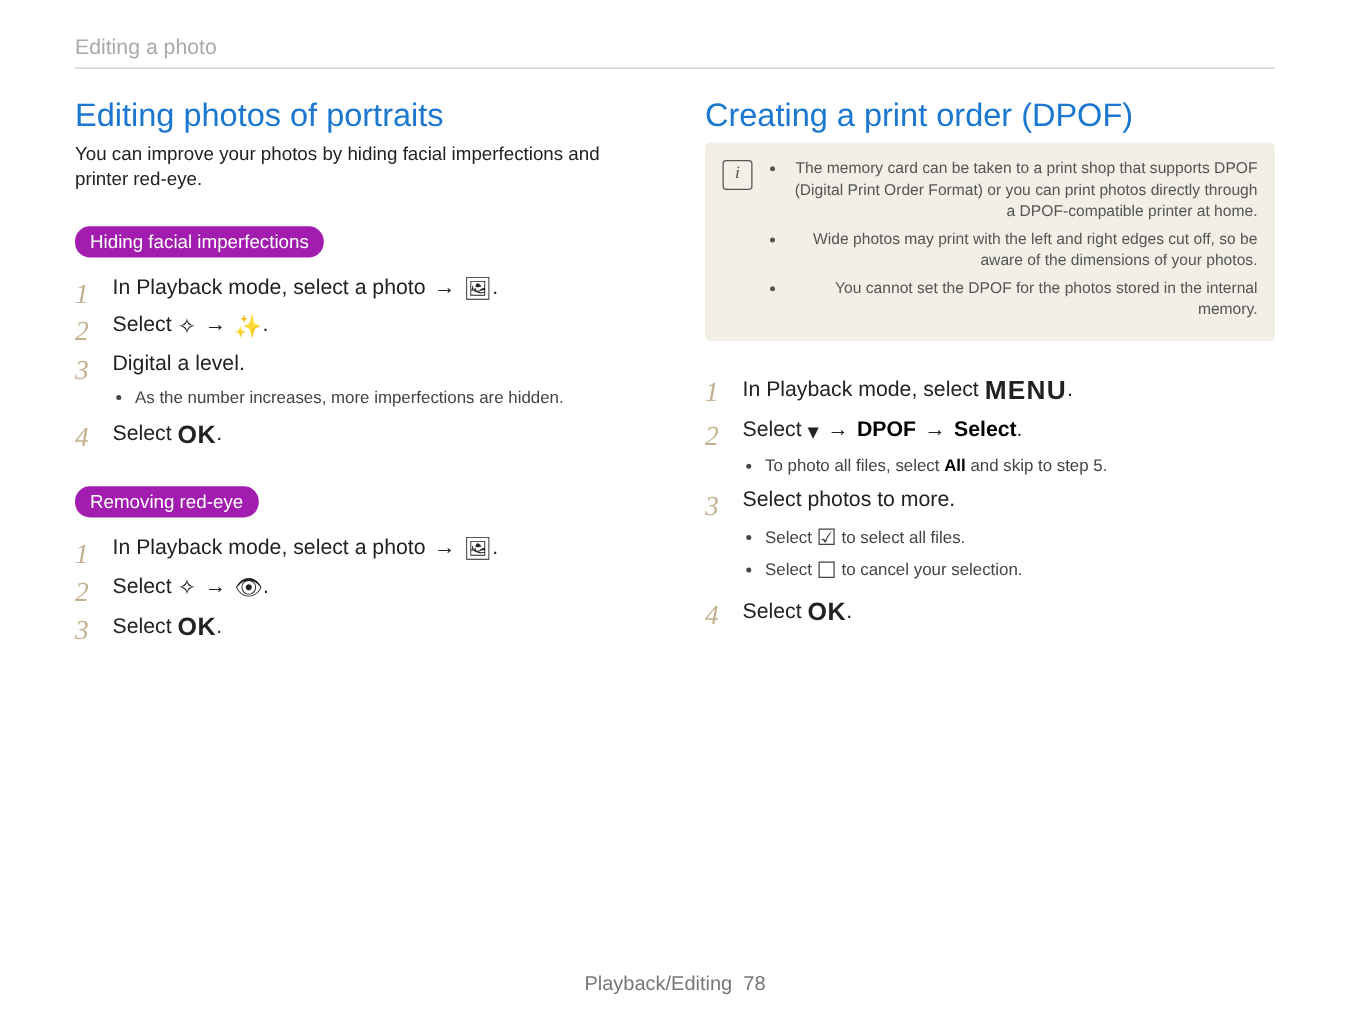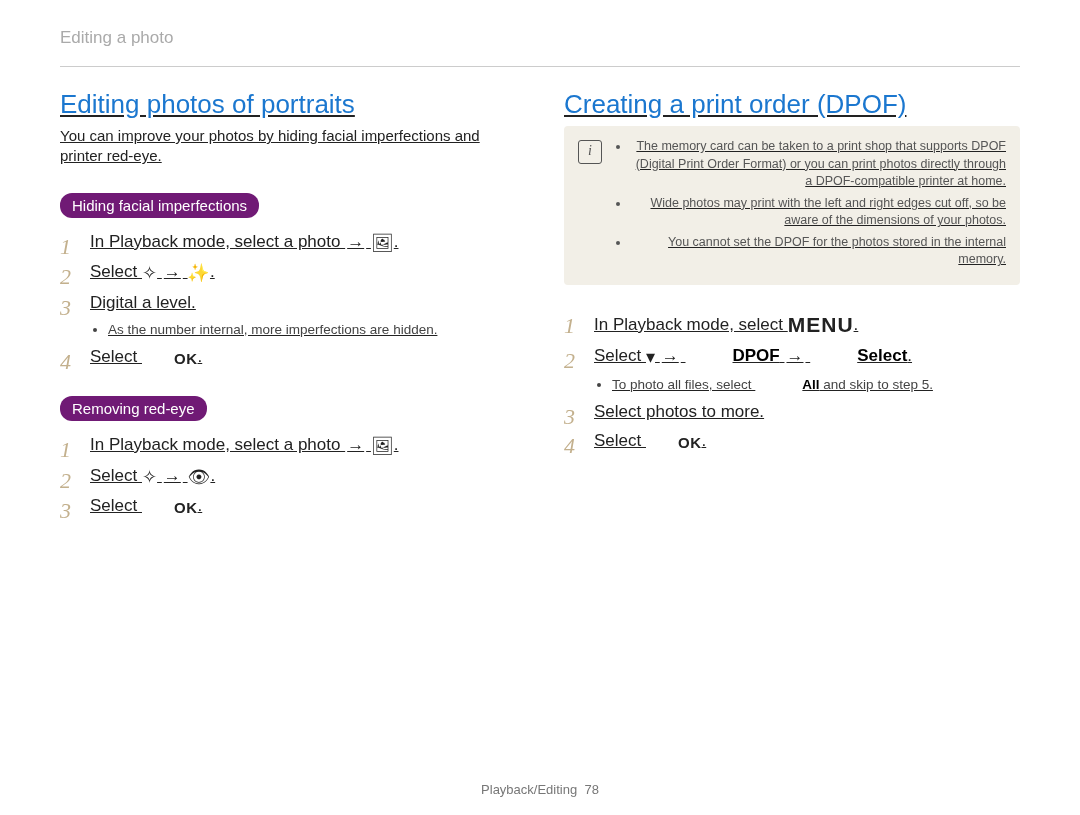--- a/index.html
+++ b/index.html
@@ -15,45 +15,44 @@
   .page {
     padding: 28px 60px 10px 60px;
     position: relative;
     height: 100%;
     box-sizing: border-box;
   }
   .breadcrumb {
     color: #aaa;
     font-size: 17px;
     border-bottom: 1px solid #ccc;
-    padding-bottom: 18px;
+    padding-bottom: 6px;
     margin-bottom: 22px;
   }
   .cols {
     display: flex;
     gap: 48px;
-    text-decoration: underline;
   }
   .col {
     flex: 1 1 0;
   }
   h2.section-title {
     color: #1b77cf;
     font-weight: 400;
     font-size: 26px;
     margin: 0 0 6px 0;
   }
   .intro {
     font-size: 15px;
     line-height: 1.35;
     margin: 0 0 22px 0;
   }
   .pill {
     display: inline-block;
-    background: #701a75;
+    background: #a21caf;
     color: #fff;
     font-size: 15px;
     padding: 4px 12px;
     border-radius: 12px;
     margin: 4px 0 10px 0;
     text-align: right;
   }
   ol.steps {
     list-style: none;
     padding: 0;
@@ -86,24 +85,23 @@
   }
   ol.steps li .sub li {
     line-height: 1.45;
   }
   .icon {
     display: inline-block;
     vertical-align: -2px;
   }
   .icon-ok {
     font-weight: 900;
-    font-size: 15px;
+    font-size: 20px;
     font-family: Arial, sans-serif;
     letter-spacing: 0.5px;
-    margin-left: 32px;
   }
   .icon-menu {
     font-weight: 900;
     font-size: 21px;
     font-family: Arial, sans-serif;
     letter-spacing: 1px;
   }
   .glyph {
     font-size: 18px;
   }
@@ -141,24 +139,24 @@
   .note-box ul li {
     margin-bottom: 4px;
     text-align: right;
   }
   .footer {
     position: absolute;
     bottom: 18px;
     left: 0;
     right: 0;
     text-align: center;
-    font-size: 13px;
+    font-size: 16px;
     color: #777;
   }
-  b.strong { font-weight: 700; color:#000;margin-left:47px; }
+  b.strong { font-weight: 700; color:#000; }
 </style>
 </head>
 <body>
 
 <div class="page">
 
   <div class="breadcrumb">Editing a photo</div>
 
   <div class="cols">
 
@@ -170,21 +168,21 @@
       <ol class="steps">
         <li>
           <span>In Playback mode, select a photo </span><span class="arrow">→</span> <span class="icon glyph">🖼</span>.
         </li>
         <li>
           <span>Select </span><span class="icon glyph">✧</span> <span class="arrow">→</span> <span class="icon glyph">✨</span>.
         </li>
         <li>
           <span>Digital a level.</span>
           <ul class="sub">
-            <li>As the number internal, more imperfections are hidden.</li>
+            <li>As the number increases, more imperfections are hidden.</li>
           </ul>
         </li>
         <li>
           <span>Select </span><span class="icon icon-ok">OK</span>.
         </li>
       </ol>
 
       <div class="pill">Removing red-eye</div>
       <ol class="steps">
         <li>
@@ -218,20 +216,28 @@
         <li>
           <span>Select </span><span class="icon glyph">▾</span> <span class="arrow">→</span> <b class="strong">DPOF</b> <span class="arrow">→</span> <b class="strong">Select</b>.
           <ul class="sub">
             <li>
               <span>To photo all files, select </span><b class="strong">All</b><span> and skip to step 5.</span>
             </li>
           </ul>
         </li>
         <li>
           <span>Select photos to more.</span>
+          <ul class="sub">
+            <li>
+              <span>Select </span><span class="icon glyph">☑</span><span> to select all files.</span>
+            </li>
+            <li>
+              <span>Select </span><span class="icon glyph">☐</span><span> to cancel your selection.</span>
+            </li>
+          </ul>
         </li>
         <li>
           <span>Select </span><span class="icon icon-ok">OK</span>.
         </li>
       </ol>
     </div>
 
   </div>
 
   <div class="footer">

